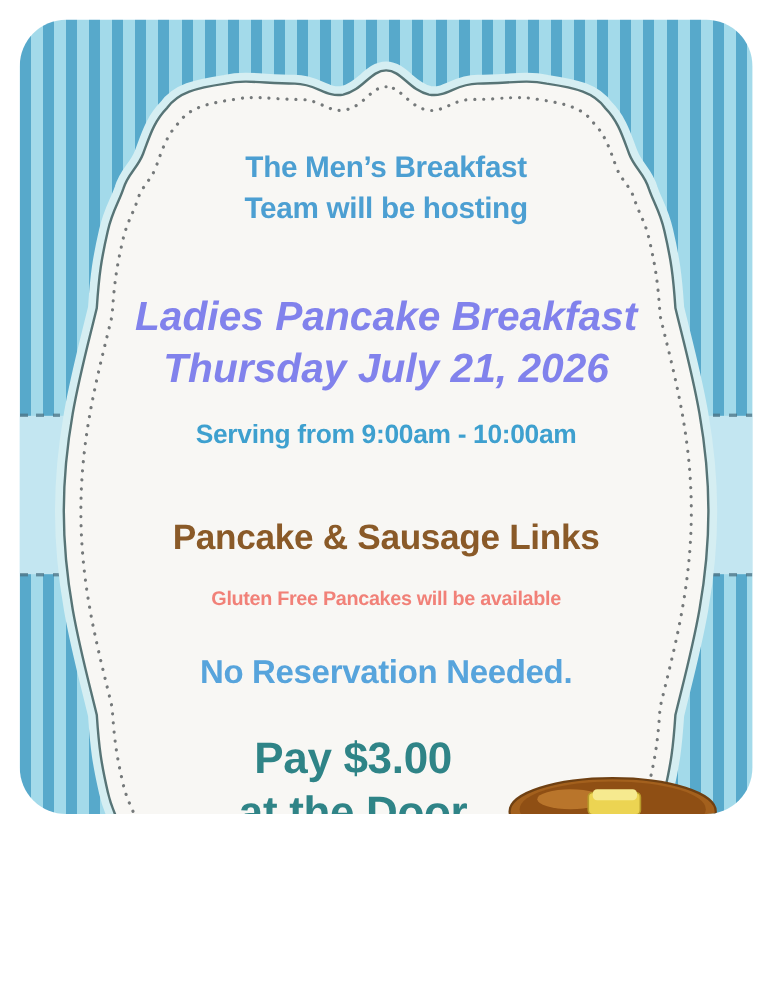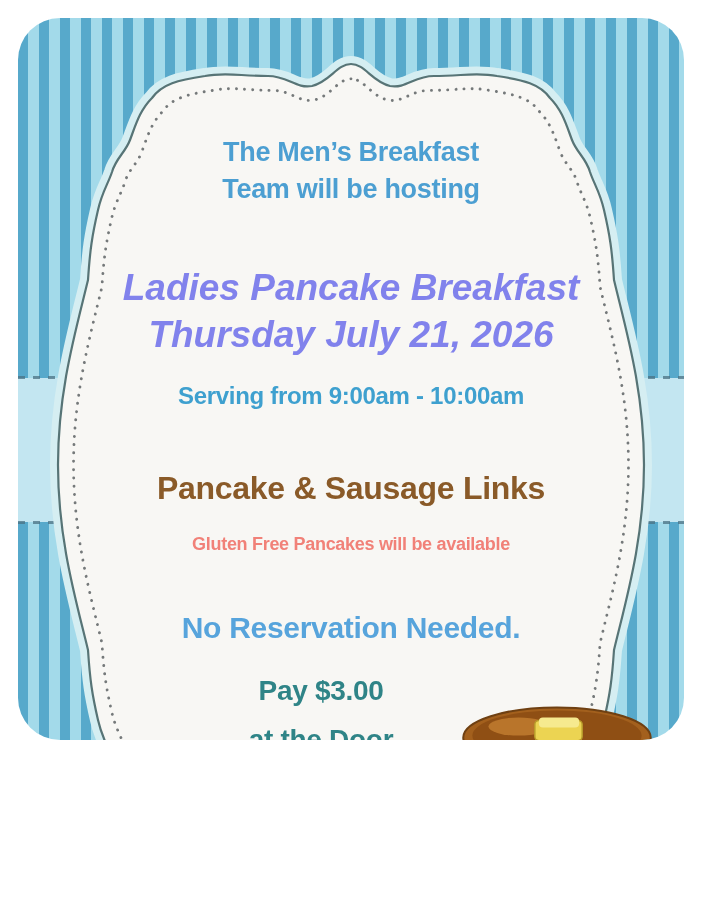--- a/index.html
+++ b/index.html
@@ -32,22 +32,22 @@
   .txt {
     position:absolute; left:70px; width:526px; text-align:center;
     font-weight:bold; letter-spacing:-0.3px;
   }
   .host        { top:116px; font-size:27px; line-height:37px; color:#4c9fd2; }
   .event       { top:246px; font-size:37px; line-height:47px; color:#8182ec;
                  font-family:Liberation Sans, sans-serif; font-style:italic; letter-spacing:0; }
   .serving     { top:364px; font-size:24px; color:#3ea0cf; }
   .menu        { top:452px; font-size:32px; color:#8a5a28; }
   .gluten      { top:516px; font-size:18px; color:#f18178; }
-  .reservation { top:593px; font-size:30px; color:#57a4dc; }
-  .price       { top:648px; font-size:28px; line-height:49px; color:#2f8487; left:40px; width:526px; }
+  .reservation { top:577px; font-size:30px; color:#57a4dc; }
+  .price       { top:648px; font-size:40px; line-height:49px; color:#2f8487; left:40px; width:526px; }
   .pancakes-svg { left:410px; top:678px; width:262px; height:182px; }
 </style>
 </head>
 <body>
 
 <div class="stage">
   <div class="card">
 
     <div class="band"></div>
     <div class="band-dash top"></div>

